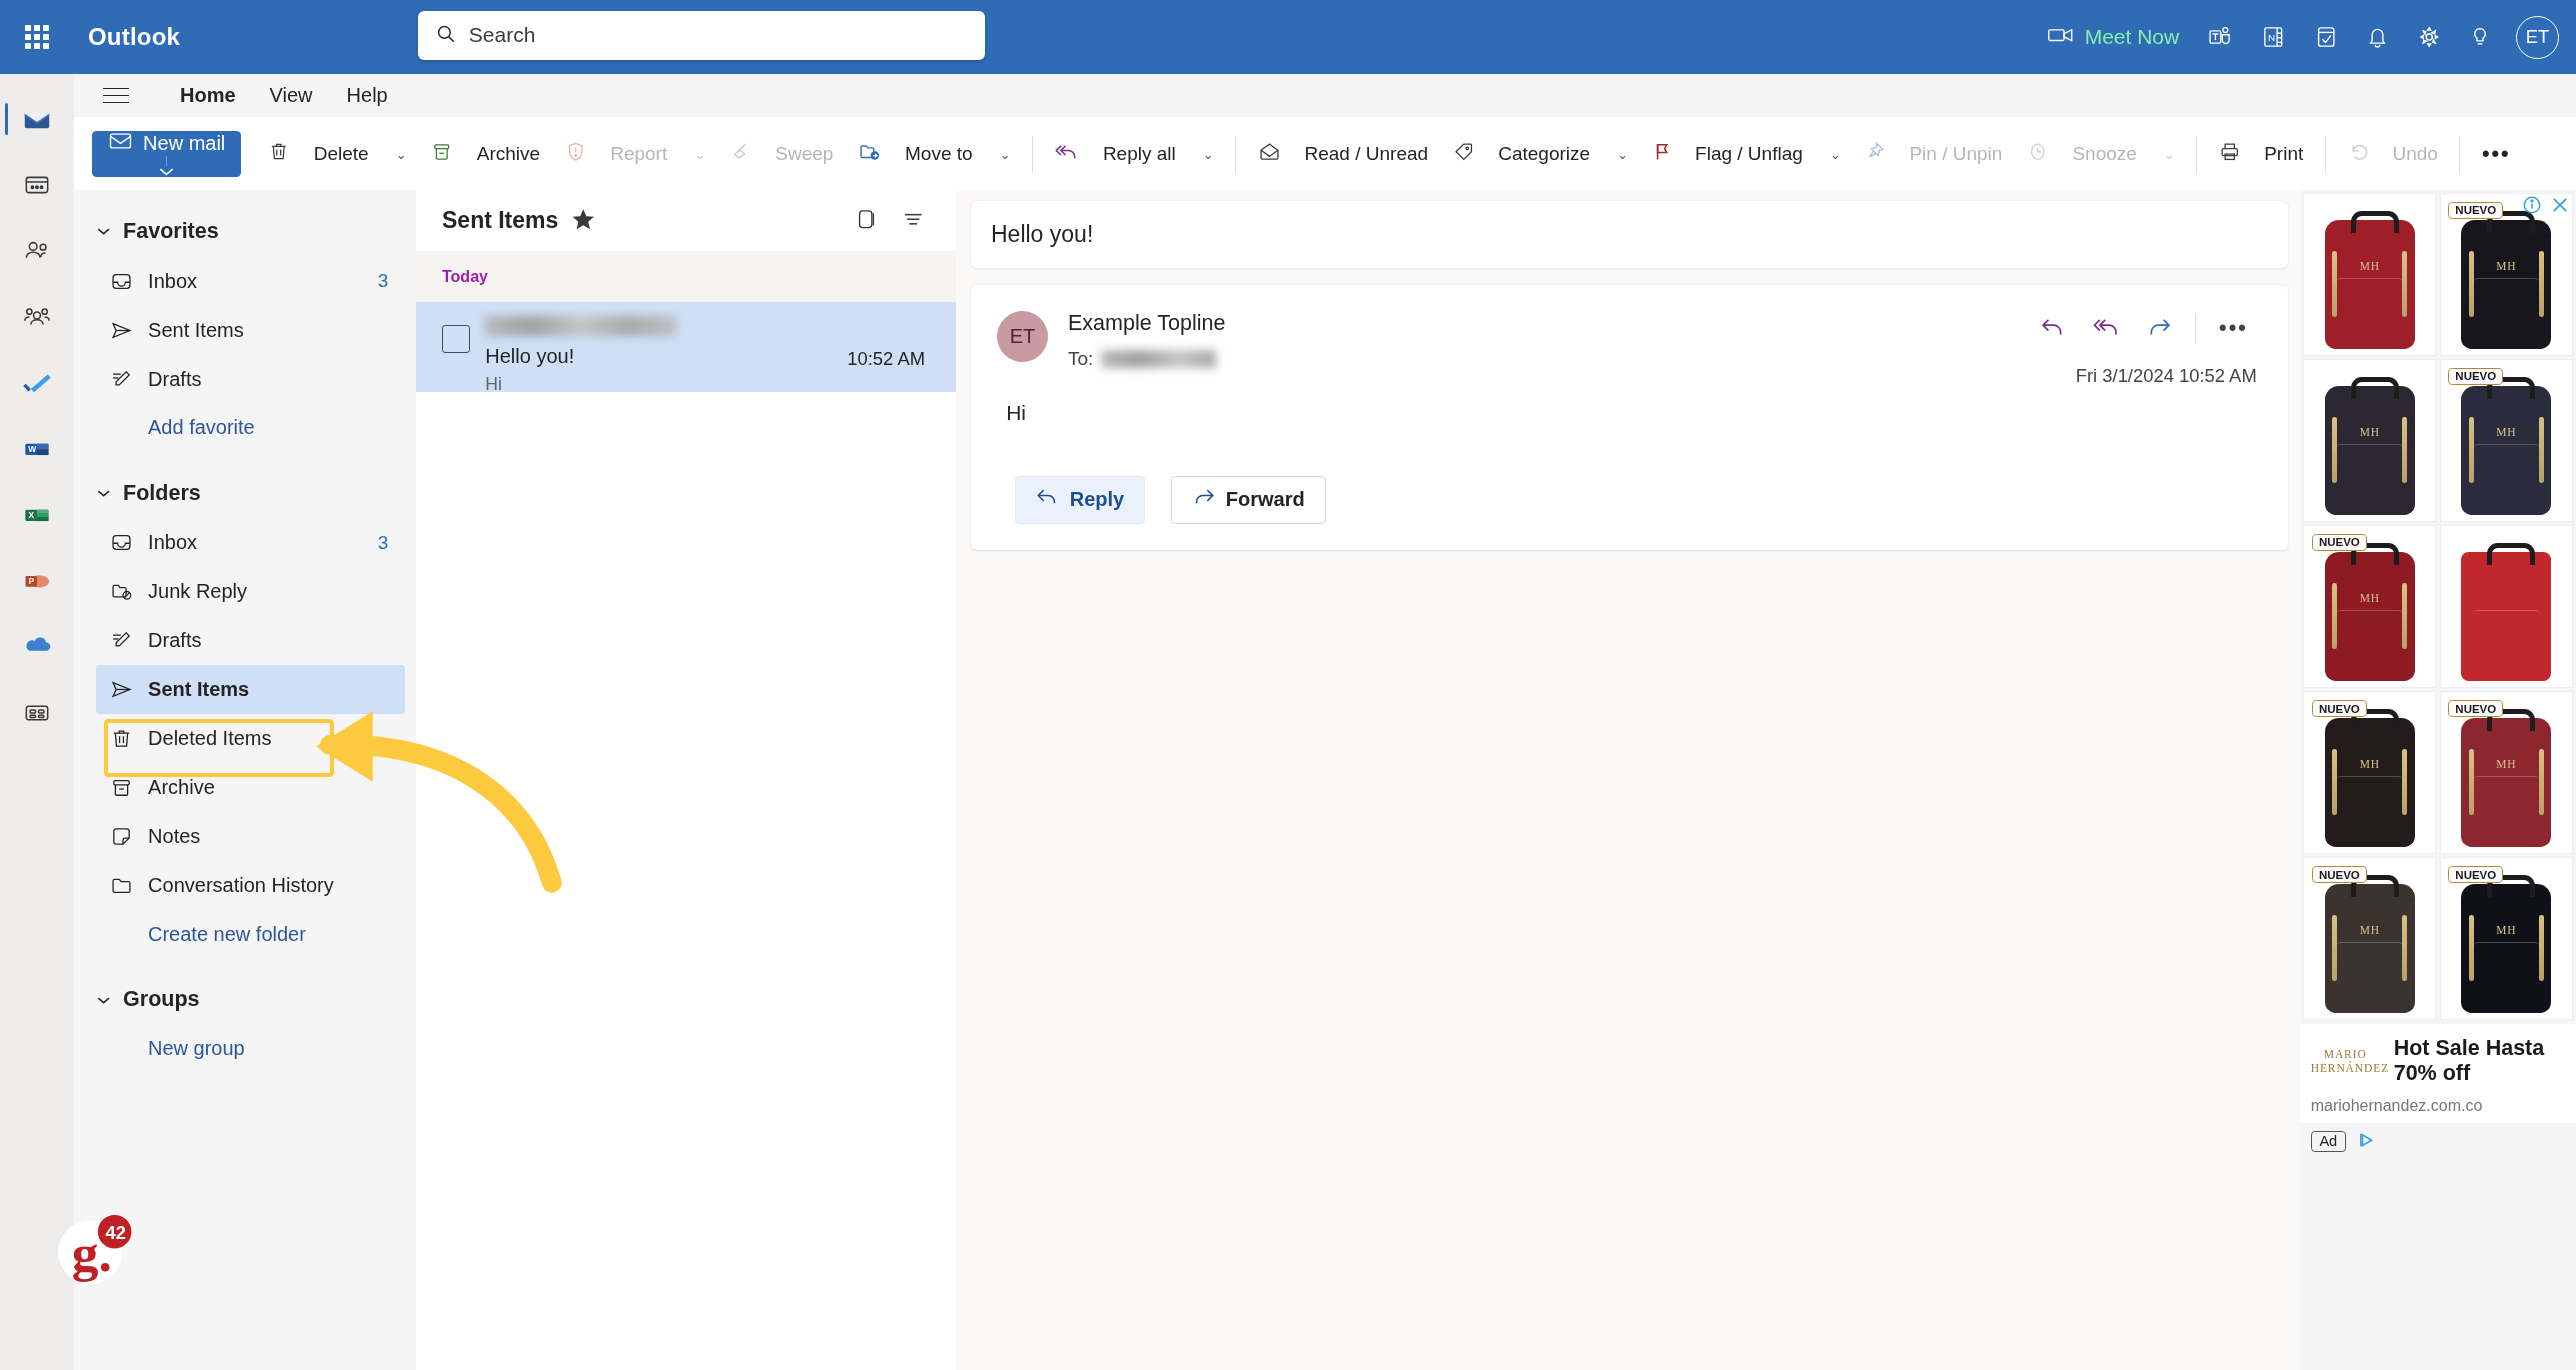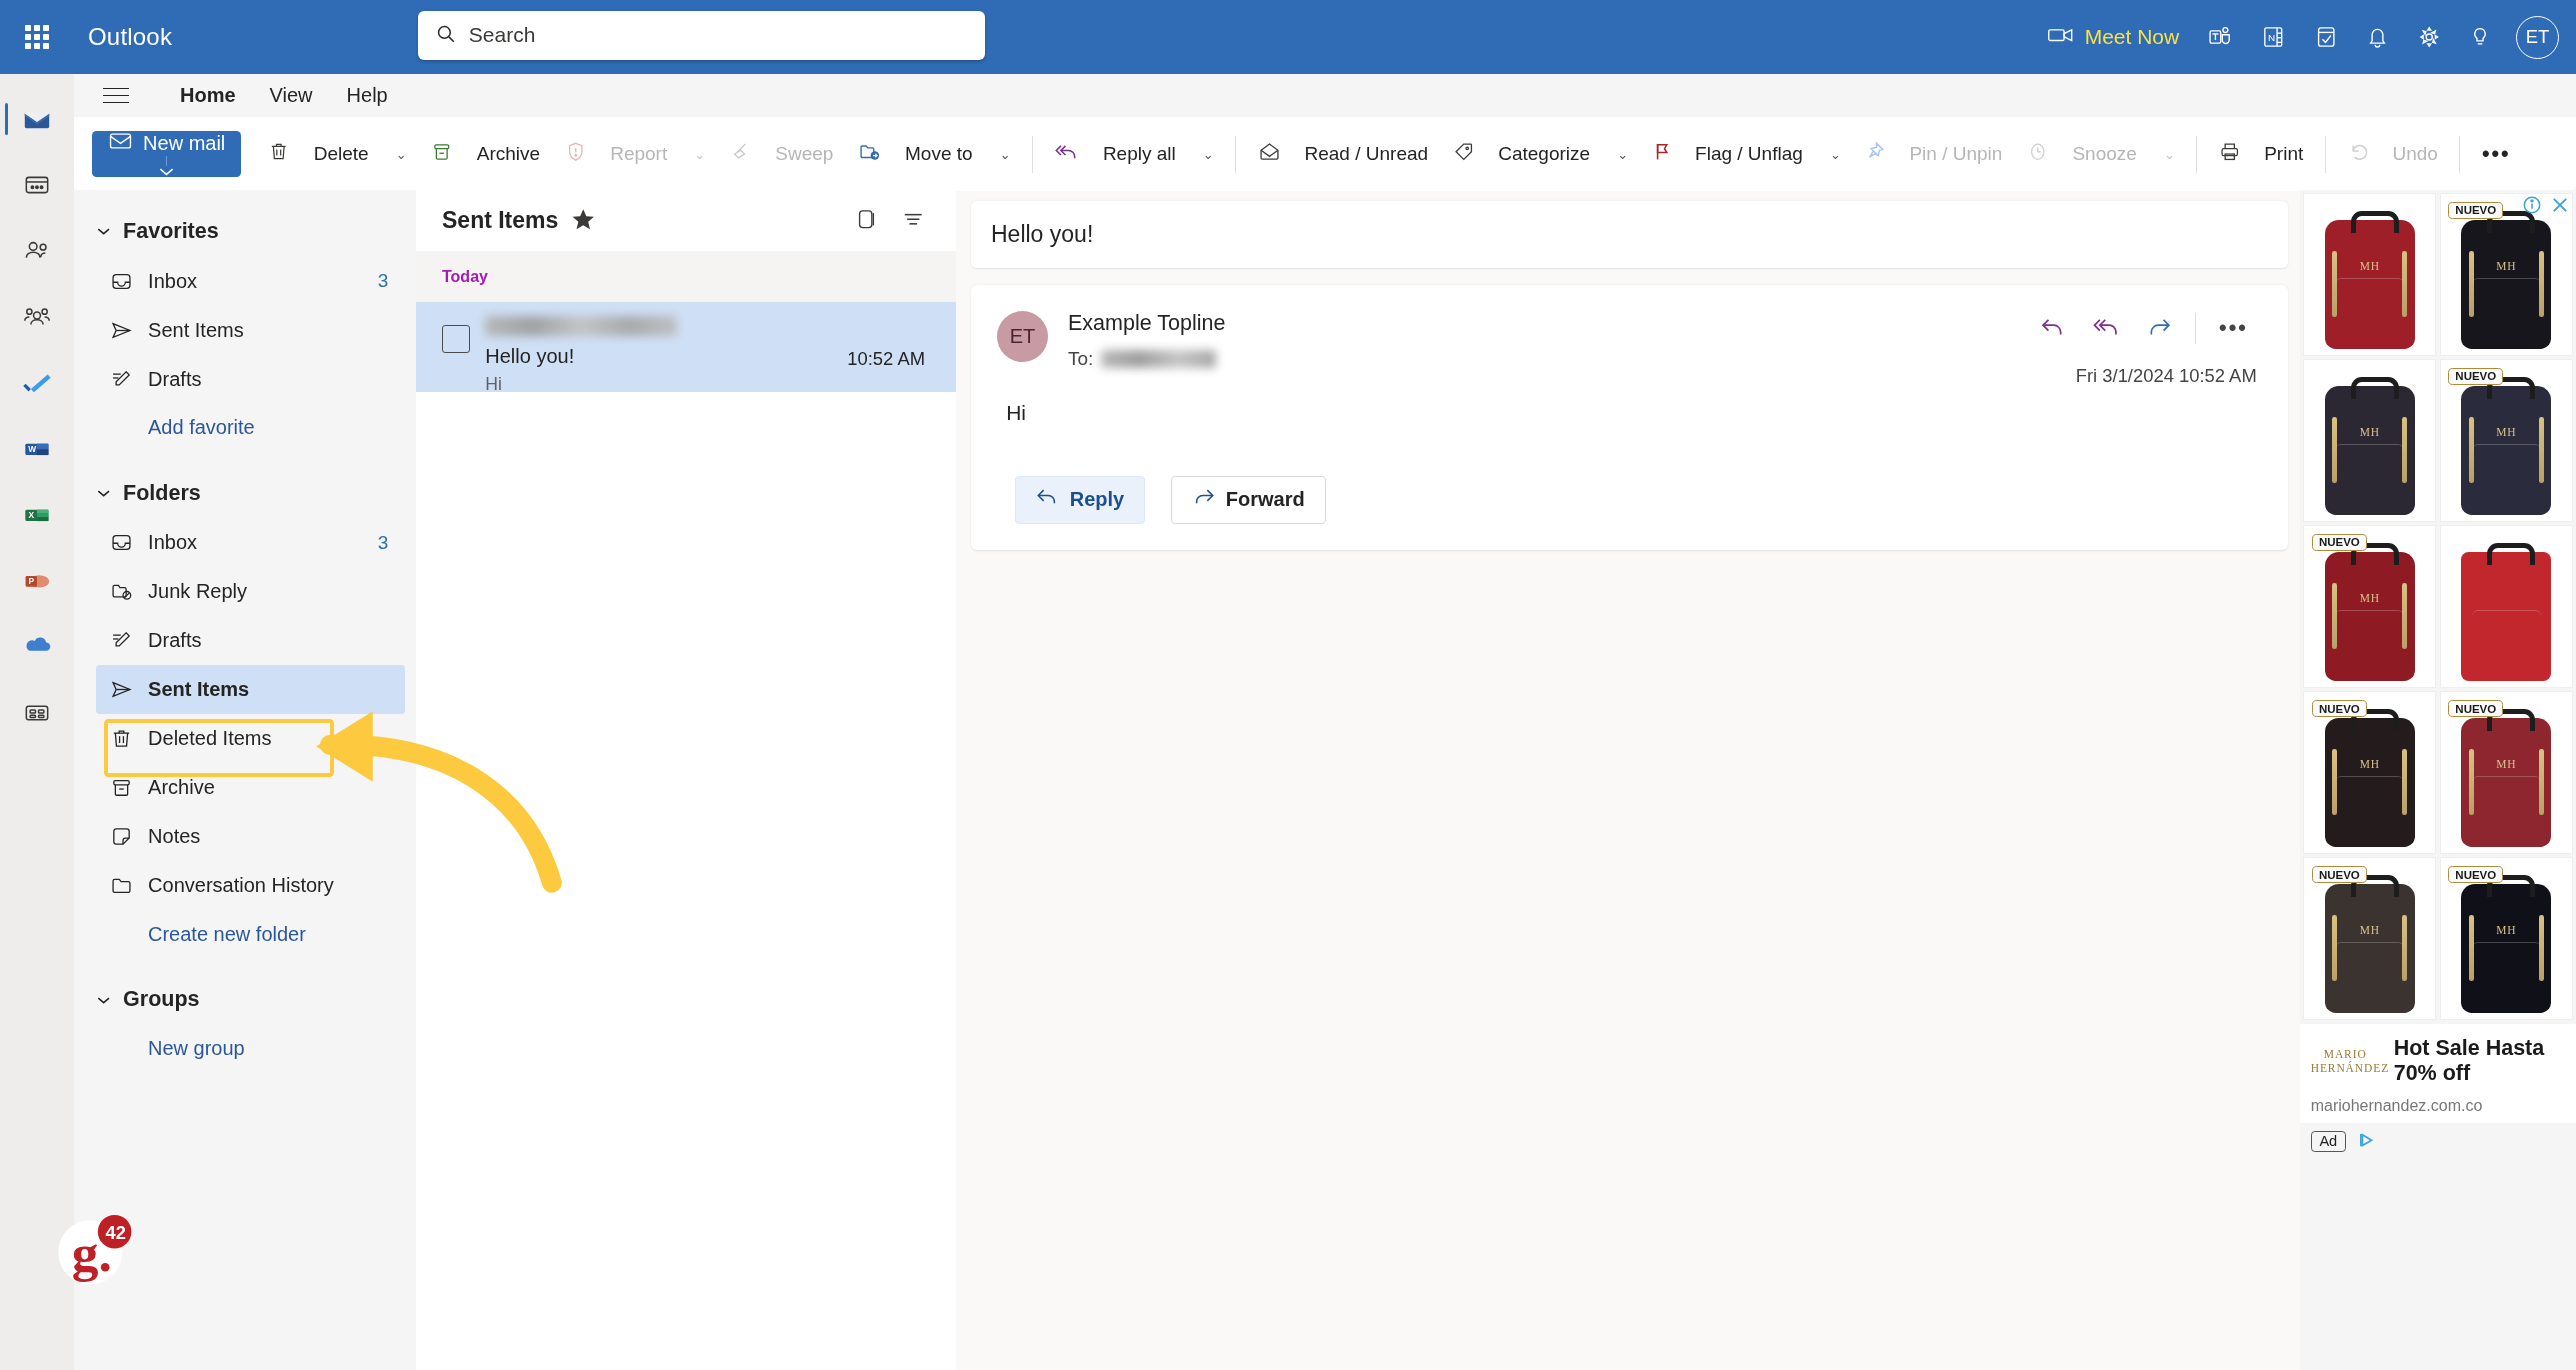--- a/index.html
+++ b/index.html
@@ -19,37 +19,37 @@
   .waffle {
     width: 74px; height: 74px;
     display: flex; align-items: center; justify-content: center;
     cursor: pointer;
   }
   .waffle-grid {
     display: grid; grid-template-columns: repeat(3, 5.4px); grid-gap: 3.8px;
   }
   .waffle-grid i { width: 5.4px; height: 5.4px; background: #fff; border-radius: 0.8px; display:block;}
   .brand {
-    color: #fff; font-size: 24px; margin-left: 14px; letter-spacing: 0.2px;
+    color: #fff; font-size: 24px; margin-left: 14px; letter-spacing: 0.2px; font-weight: bold;
   }
   .searchbox {
     position: absolute; left: 418px; top: 10.7px;
     width: 567px; height: 49px; background: #fff; border-radius: 6.1px;
     display: flex; align-items: center; padding: 0 17px;
     box-shadow: 0 1.5px 3.1px rgba(0,0,0,.22);
   }
   .searchbox .si { margin-right: 12.3px; }
   .searchbox span.ph { color: #3a3a38; font-size: 21px; }
   .top-right {
     position: absolute; right: 0; top: 0; height: 74px;
     display: flex; align-items: center; padding-right: 17px;
   }
   .tr-item {
     height: 74px; display: flex; align-items: center; justify-content: center;
-    padding: 0 14px; color: #fde047; font-size: 21px; cursor: pointer; gap: 10.7px;
+    padding: 0 14px; color: #86efac; font-size: 21px; cursor: pointer; gap: 10.7px;
   }
   .avatar-top {
     width: 43px; height: 43px; border-radius: 50%;
     border: 1.5px solid #fff; color: #fff;
     display: flex; align-items: center; justify-content: center;
     font-size: 18.4px; margin-left: 12.3px; cursor: pointer;
   }
 
   
   .rail {

